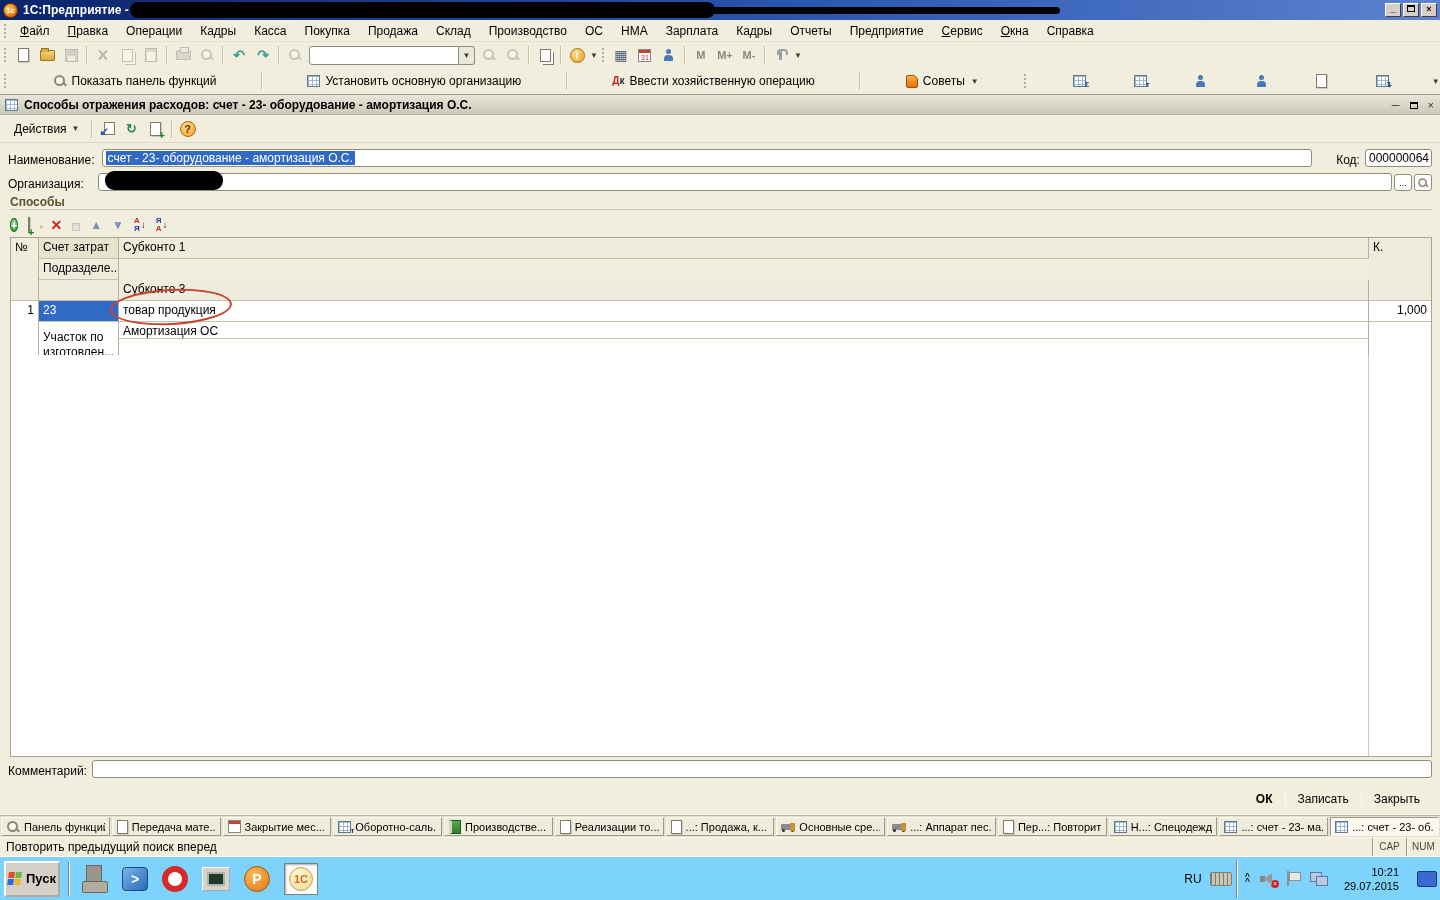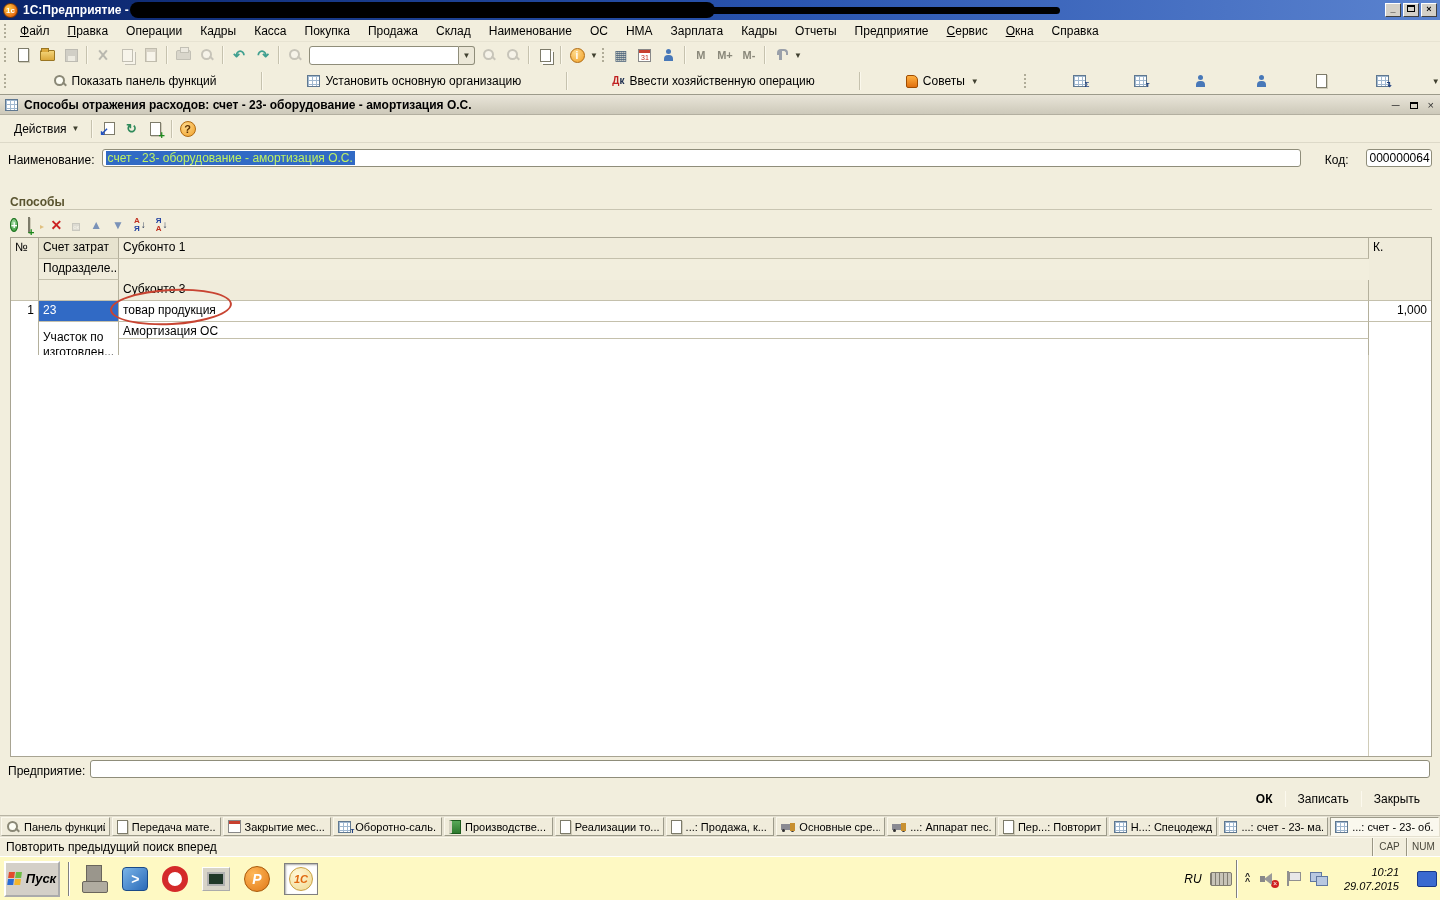--- a/index.html
+++ b/index.html
@@ -97,21 +97,21 @@
   .refresh-ic { color:#2e8a5a; font-size:13px; font-weight:bold; line-height:1; }
   .struct-ic { position:relative; width:14px; height:14px; }
   .struct-ic:before { content:""; position:absolute; right:0; top:0; width:9px; height:11px; background:#fff; border:1px solid #7d7b6a; }
   .struct-ic:after { content:"↙"; position:absolute; left:-1px; bottom:-2px; color:#2050c0; font-size:11px; font-weight:bold; }
   .plus-corner { position:relative; }
   .plus-corner:after { content:"+"; position:absolute; right:-5px; bottom:-6px; color:#1a8a1a; font-weight:bold; font-size:11px; }
 
   .frow { position:absolute; display:flex; align-items:flex-end; }
   .flabel { white-space:nowrap; }
   .field { background:#fff; border:1px solid #8f8d7a; border-radius:3px; height:18px; display:flex; align-items:center; padding:0 3px; font-size:12px; overflow:hidden; }
-  .sel-text { background:#316ac5; color:#bef264; padding:0 2px; white-space:nowrap; }
+  .sel-text { background:#316ac5; color:#ffffff; padding:0 2px; white-space:nowrap; }
   .sq-btn { width:18px; height:17px; background:#fff; border:1px solid #8f8d7a; border-radius:3px; display:flex; align-items:center; justify-content:center; font-size:9px; margin-left:2px; flex:none; }
   .org-redact { position:absolute; left:97px; top:-2px; width:118px; height:19px; background:#000; border-radius:9px; }
   .section-lbl { position:absolute; left:10px; top:80px; font-weight:bold; color:#5a5430; }
   .section-rule { position:absolute; left:10px; top:94px; width:1422px; border-top:1px solid #c9c5b2; }
 
   
   .tt { position:absolute; left:10px; top:99px; height:22px; display:flex; align-items:center; gap:10px; }
   .add-ic { width:15px; height:15px; border-radius:50%; background:radial-gradient(circle at 35% 30%,#9ed89e,#3a9c3a); border:1px solid #1f7020; color:#fff; font-weight:bold; font-size:11px; text-align:center; line-height:14px; }
   .pencil-ic { width:13px; height:4px; background:linear-gradient(#7cc24c,#4a8a22); border-radius:2px; transform:rotate(-45deg); position:relative; }
   .pencil-ic:after { content:""; position:absolute; right:-4px; top:0; border-left:4px solid #e0c080; border-top:2px solid transparent; border-bottom:2px solid transparent; }
@@ -164,22 +164,22 @@
   .wheel2 { position:absolute; right:1px; bottom:0; width:3px; height:3px; border-radius:50%; background:#303030; }
 
   
   .statusbar { position:absolute; left:0; top:837px; width:1440px; height:19px; background:#f2eedd;
     border-top:1px solid #fbf8ec; display:flex; align-items:center; }
   .statusbar .msg { padding-left:6px; flex:1; }
   .st-cell { width:34px; text-align:center; color:#4a483c; font-size:10px; align-self:stretch; line-height:18px;
     border-left:1px solid #9a9684; box-shadow:inset 1px 0 0 #fbf8ec; }
 
   
-  .wintaskbar { position:absolute; left:0; top:856px; width:1440px; height:44px; background:#fef9c3;
-    border-top:1px solid #fff; display:flex; align-items:center;font-style:italic; }
+  .wintaskbar { position:absolute; left:0; top:856px; width:1440px; height:44px; background:#7dd3fc;
+    border-top:1px solid #fff; display:flex; align-items:center; }
   .start-btn { width:56px; height:36px; margin:0 4px; background:#d4d0c8;
     border:2px outset #fff; display:flex; align-items:center; justify-content:center; gap:4px; font-weight:bold; font-size:13px; }
   .winlogo { width:14px; height:14px; display:grid; grid-template-columns:6px 6px; grid-template-rows:6px 6px; gap:1px; transform:skewX(-8deg); }
   .winlogo i:nth-child(1){background:#e34b2c;} .winlogo i:nth-child(2){background:#6cbb45;}
   .winlogo i:nth-child(3){background:#2a6cd4;} .winlogo i:nth-child(4){background:#f2b columnist;} 
   .winlogo i:nth-child(4){background:#f2b52c;}
   .ql-sep { width:2px; height:34px; border-left:1px solid #808080; border-right:1px solid #fff; margin:0 4px; }
   .ql { display:flex; align-items:center; gap:14px; padding:0 8px; }
   .server-ic { position:relative; width:26px; height:28px; }
   .server-ic:before { content:""; position:absolute; left:4px; top:0; width:14px; height:20px; background:#9a968c; border:1px solid #6a665c; }
@@ -231,21 +231,21 @@
   <div class="menubar">
     <span class="grip"></span>
     <span class="menu-item u">Файл</span>
     <span class="menu-item u">Правка</span>
     <span class="menu-item">Операции</span>
     <span class="menu-item">Кадры</span>
     <span class="menu-item">Касса</span>
     <span class="menu-item">Покупка</span>
     <span class="menu-item">Продажа</span>
     <span class="menu-item">Склад</span>
-    <span class="menu-item">Наименование</span>
+    <span class="menu-item">Производство</span>
     <span class="menu-item">ОС</span>
     <span class="menu-item">НМА</span>
     <span class="menu-item">Зарплата</span>
     <span class="menu-item">Кадры</span>
     <span class="menu-item">Отчеты</span>
     <span class="menu-item">Предприятие</span>
     <span class="menu-item u">Сервис</span>
     <span class="menu-item u">Окна</span>
     <span class="menu-item">Справка</span>
   </div>
@@ -415,25 +415,34 @@
           <span class="round-ic">?</span>
         </span>
     </div>
 
     <div class="frow" style="left:8px; top:34px; width:1424px;">
       <span class="flabel">Наименование:</span>
       <span class="field" style="width:1230px; margin-left:7px;">
         <span class="sel-text">счет - 23- оборудование - амортизация О.С.</span>
       </span>
       <span class="flabel" style="margin-left:24px;">Код:</span>
-      <span class="field" style="width:68px; margin-left:17px;">
+      <span class="field" style="width:68px; margin-left:5px;">
         <span>000000064</span>
       </span>
     </div>
 
+    <div class="frow" style="left:8px; top:58px; width:1424px; position:absolute;">
+      <span class="flabel">Организация:</span>
+      <span class="field" style="width:1300px; margin-left:14px;"></span>
+      <span class="sq-btn">...</span>
+      <span class="sq-btn">
+          <span class="mag-ic" style="transform:scale(.8);"></span>
+        </span>
+      <span class="org-redact"></span>
+    </div>
 
     <div class="section-lbl">Способы</div>
     <div class="section-rule"></div>
 
     <div class="tt">
       <span><span class="add-ic">+</span></span>
       <span><span class="sheet-ic plus-corner"></span></span>
       <span><span class="pencil-ic"></span></span>
       <span><span class="del-ic">✕</span></span>
       <span class="disabled"><span class="endedit-ic">ок</span></span>
@@ -476,21 +485,21 @@
       <div class="cell dcell" style="grid-column:3; grid-row:5;">Амортизация ОС</div>
       <div class="cell dcell" style="grid-column:3; grid-row:6; border-bottom:none;"></div>
       <div class="cell dcell last" style="grid-column:4; grid-row:5 / span 2; border-bottom:none;"></div>
     </div>
     <div class="tbl-filler">
         <span class="kline"></span>
       </div>
     <div class="red-circle"></div>
 
     <div class="frow comment-row">
-      <span class="flabel">Предприятие:</span>
+      <span class="flabel">Комментарий:</span>
       <span class="field"></span>
     </div>
 
     <div class="btn-row">
       <span class="flat-btn bold">ОК</span>
       <span class="btn-div"></span>
       <span class="flat-btn">Записать</span>
       <span class="btn-div"></span>
       <span class="flat-btn">Закрыть</span>
     </div>

